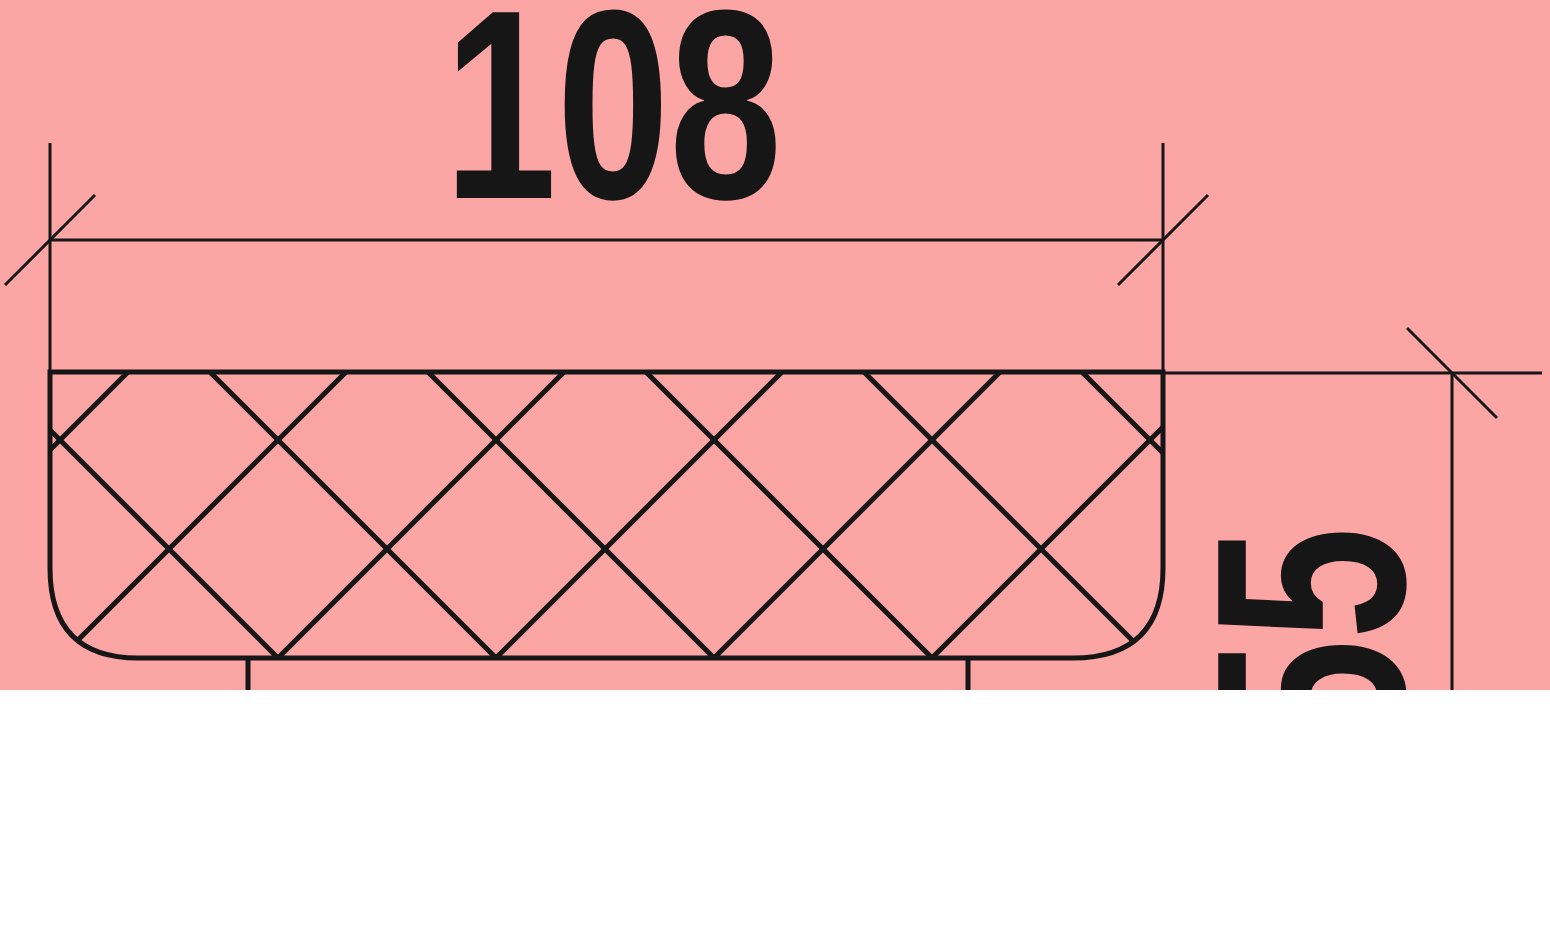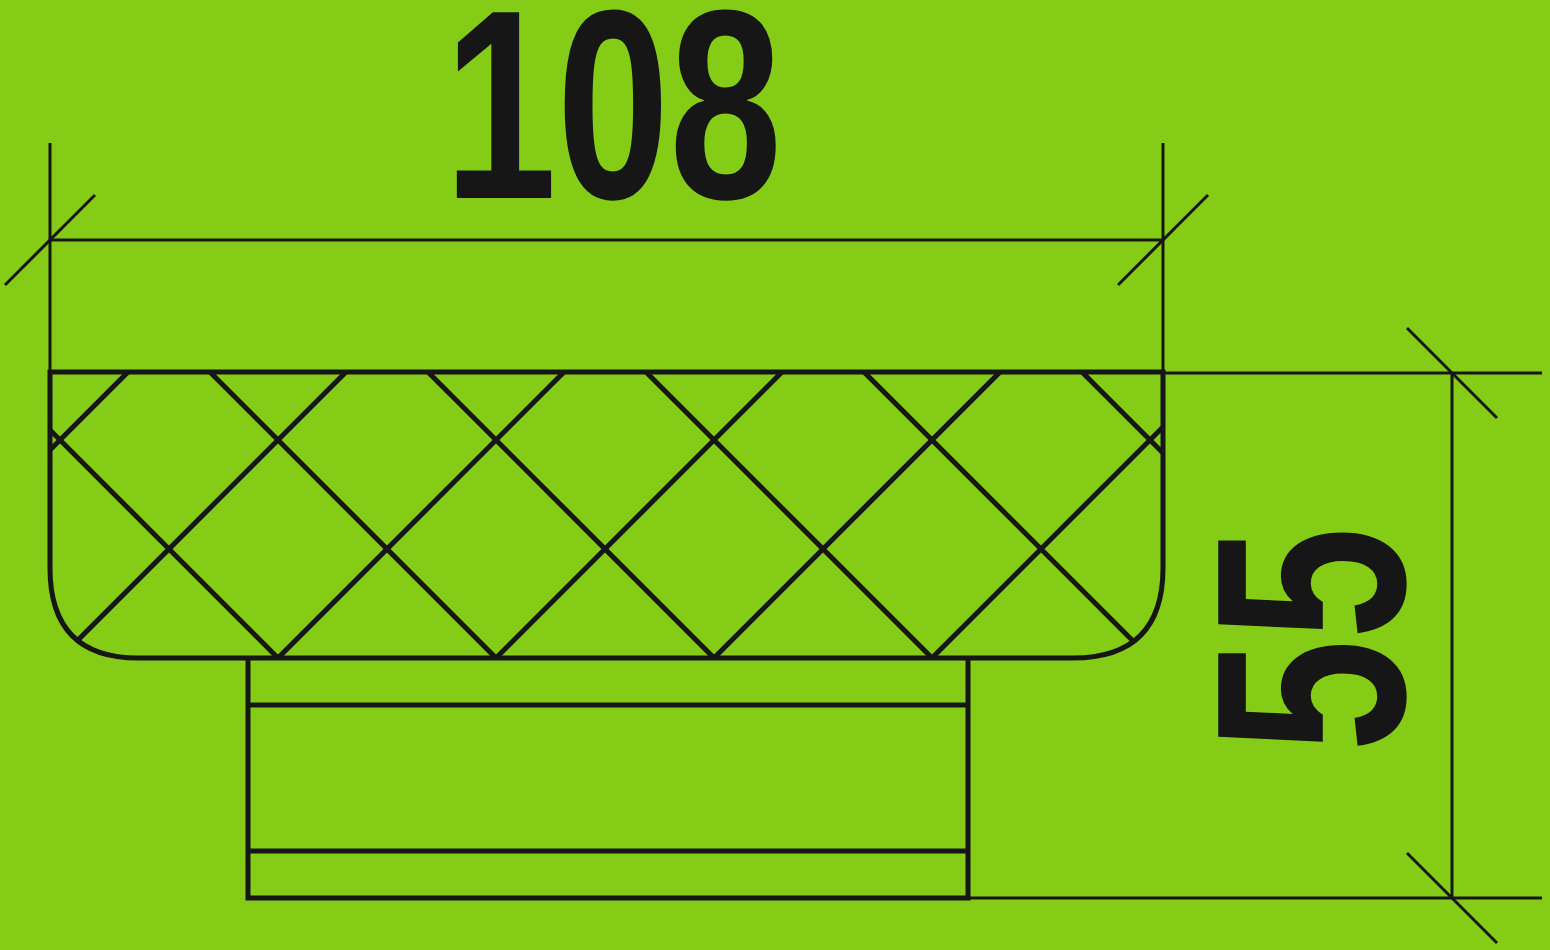--- a/index.html
+++ b/index.html
@@ -3,22 +3,22 @@
 <meta charset="utf-8">
 <style>
   html, body {
     margin: 0;
     padding: 0;
     background: #ffffff;
   }
   .page {
     position: relative;
     width: 1550px;
-    height: 950px;
-    background: #84cc16;
+    height: 690px;
+    background: #fca5a5;
     overflow: hidden;
     text-align: right;
   }
   svg {
     display: block;
   }
   text {
     font-family: "Liberation Sans", sans-serif;
     font-weight: bold;
   }

